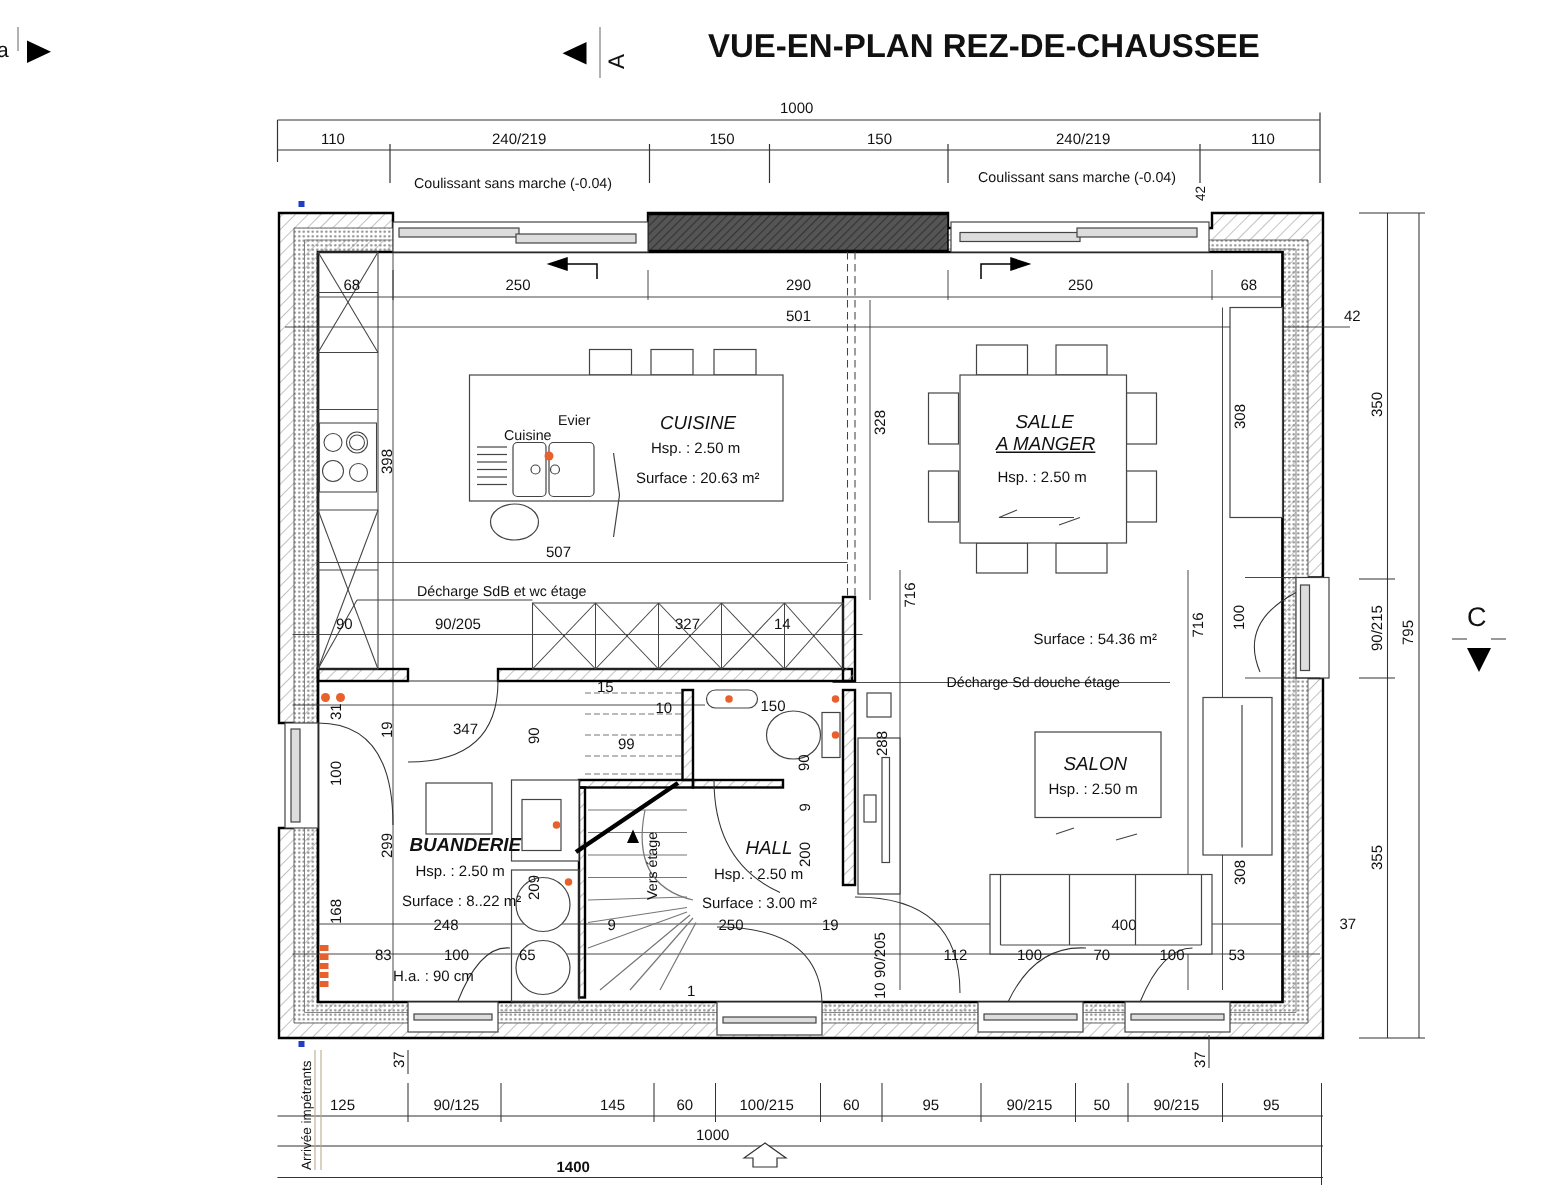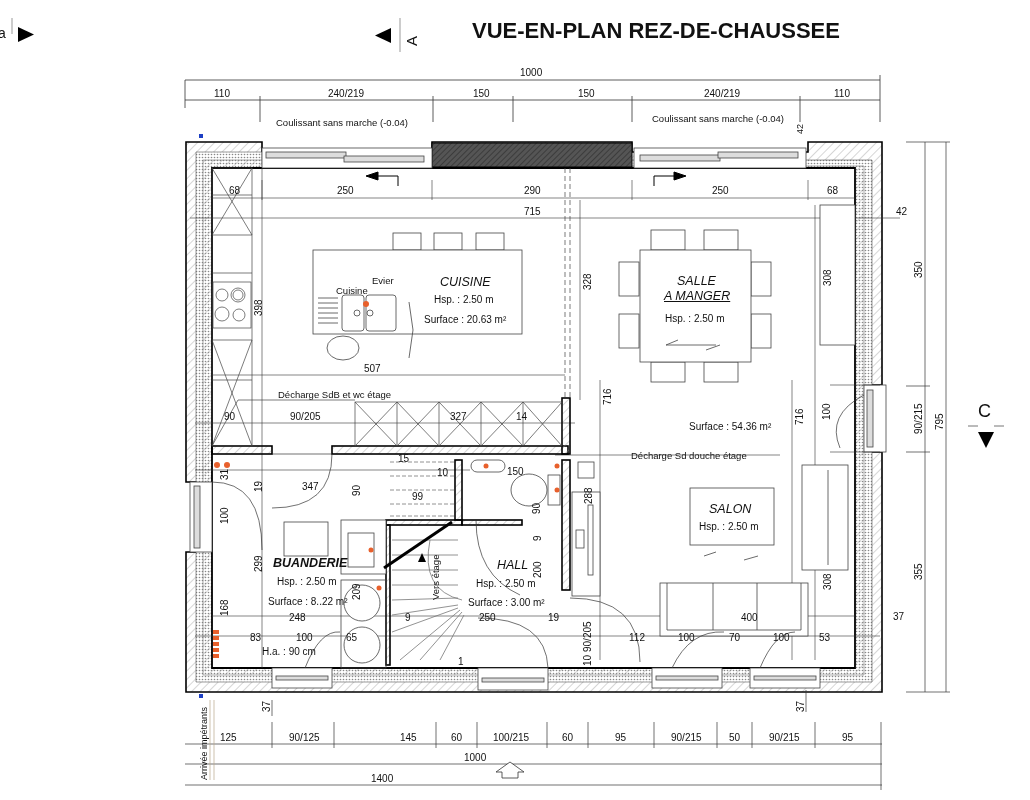--- a/index.html
+++ b/index.html
@@ -361,21 +361,21 @@
 <div class="t" style="left:834px;top:89px;">110</div>
 <div class="t lbl" style="left:276px;top:118px;">Coulissant sans marche (-0.04)</div>
 <div class="t lbl" style="left:652px;top:114px;">Coulissant sans marche (-0.04)</div>
 <div class="t v" style="left:796px;top:134px;font-size:9px;">42</div>
 
 <div class="t" style="left:229px;top:186px;">68</div>
 <div class="t" style="left:337px;top:186px;">250</div>
 <div class="t" style="left:524px;top:186px;">290</div>
 <div class="t" style="left:712px;top:186px;">250</div>
 <div class="t" style="left:827px;top:186px;">68</div>
-<div class="t" style="left:524px;top:207px;">715</div>
+<div class="t" style="left:524px;top:207px;">501</div>
 <div class="t" style="left:896px;top:207px;">42</div>
 <div class="t v" style="left:254px;top:316px;">398</div>
 <div class="t v" style="left:583px;top:290px;">328</div>
 <div class="t v" style="left:823px;top:286px;">308</div>
 <div class="t" style="left:364px;top:364px;">507</div>
 <div class="t" style="left:224px;top:412px;">90</div>
 <div class="t" style="left:290px;top:412px;">90/205</div>
 <div class="t" style="left:450px;top:412px;">327</div>
 <div class="t" style="left:516px;top:412px;">14</div>
 <div class="t v" style="left:603px;top:405px;">716</div>
@@ -428,21 +428,21 @@
 <div class="t" style="left:400px;top:733px;">145</div>
 <div class="t" style="left:451px;top:733px;">60</div>
 <div class="t" style="left:493px;top:733px;">100/215</div>
 <div class="t" style="left:562px;top:733px;">60</div>
 <div class="t" style="left:615px;top:733px;">95</div>
 <div class="t" style="left:671px;top:733px;">90/215</div>
 <div class="t" style="left:729px;top:733px;">50</div>
 <div class="t" style="left:769px;top:733px;">90/215</div>
 <div class="t" style="left:842px;top:733px;">95</div>
 <div class="t" style="left:464px;top:753px;">1000</div>
-<div class="t" style="left:371px;top:774px;">1400</div>
+<div class="t" style="left:371px;top:774px;font-weight:bold;">1400</div>
 <div class="t v" style="left:200px;top:780px;font-size:9px;">Arrivée impétrants</div>
 
 <div class="t room" style="left:440px;top:276px;">CUISINE</div>
 <div class="t info" style="left:434px;top:295px;">Hsp. :  2.50 m</div>
 <div class="t info" style="left:424px;top:315px;">Surface : 20.63 m²</div>
 
 <div class="t room" style="left:677px;top:275px;">SALLE</div>
 <div class="t room" style="left:664px;top:290px;text-decoration:underline;">A MANGER</div>
 <div class="t info" style="left:665px;top:314px;">Hsp. :  2.50 m</div>
 

